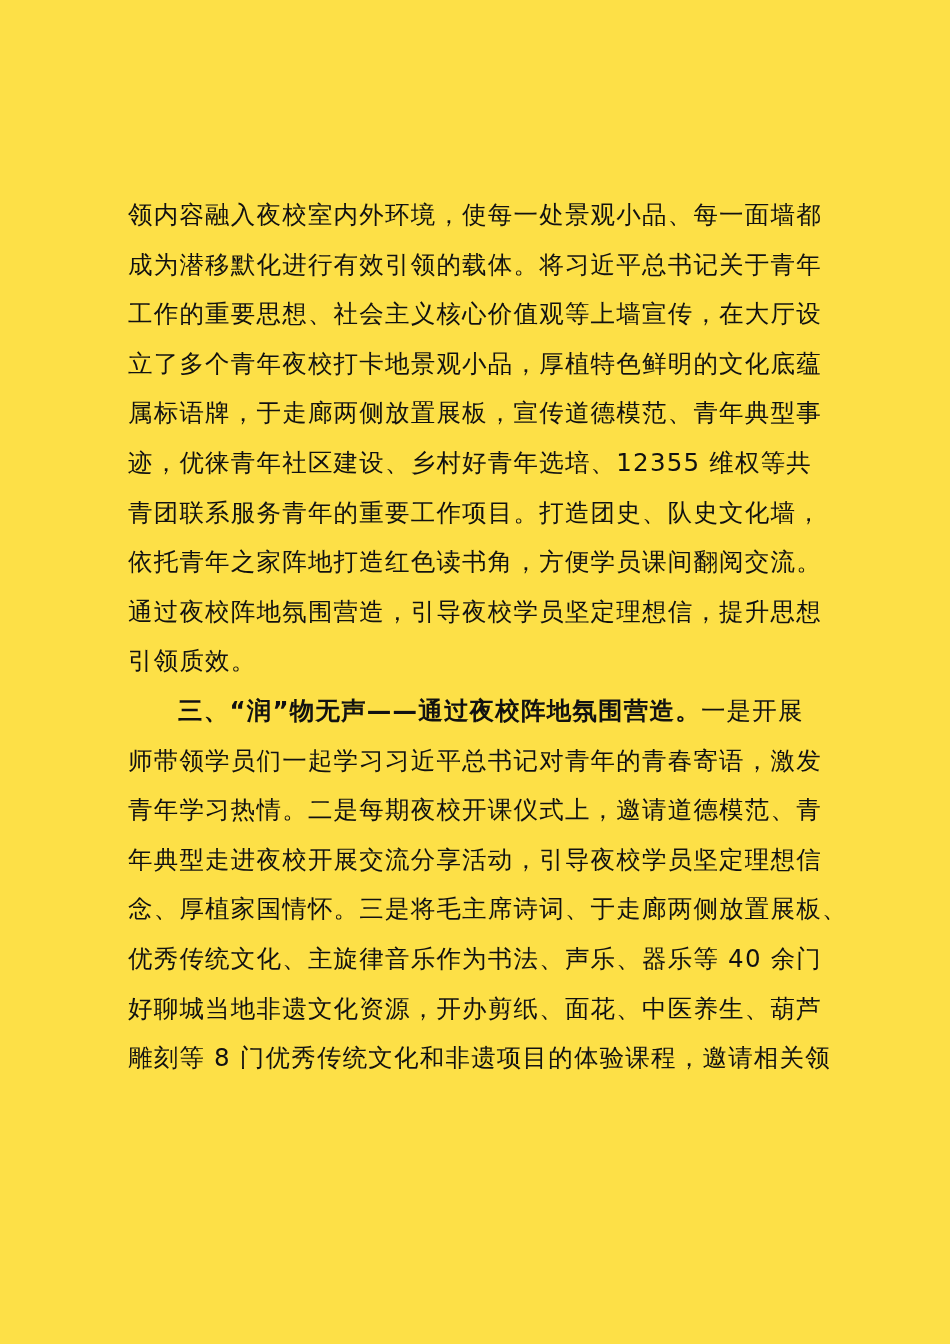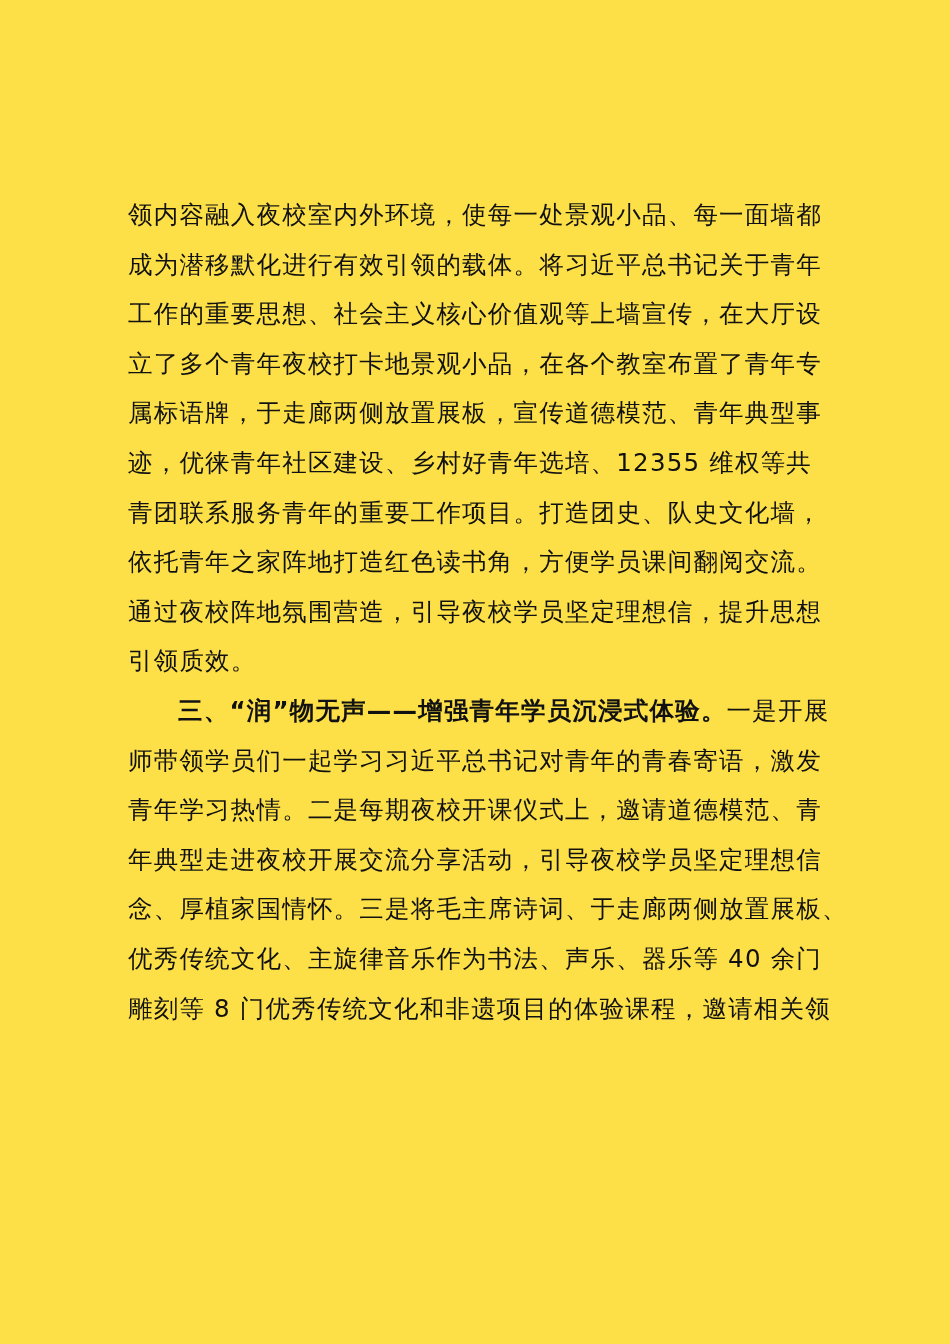--- a/index.html
+++ b/index.html
@@ -31,35 +31,36 @@
 </head>
 <body>
 
 <div class="page">
   <div class="content">
 
     <div>
       <div class="line">领内容融入夜校室内外环境，使每一处景观小品、每一面墙都</div>
       <div class="line">成为潜移默化进行有效引领的载体。将习近平总书记关于青年</div>
       <div class="line">工作的重要思想、社会主义核心价值观等上墙宣传，在大厅设</div>
-      <div class="line">立了多个青年夜校打卡地景观小品，在各个教室布置了青年专</div>
+      <div class="line">立了多个青年夜校打卡地景观小品，厚植特色鲜明的文化底蕴</div>
       <div class="line">属标语牌，于走廊两侧放置展板，宣传道德模范、青年典型事</div>
       <div class="line">迹，优徕青年社区建设、乡村好青年选培、12355 维权等共</div>
       <div class="line">青团联系服务青年的重要工作项目。打造团史、队史文化墙，</div>
       <div class="line">依托青年之家阵地打造红色读书角，方便学员课间翻阅交流。</div>
       <div class="line">通过夜校阵地氛围营造，引导夜校学员坚定理想信，提升思想</div>
       <div class="line">引领质效。</div>
     </div>
 
     <div>
       <div class="line indent">
-        <span class="bold">三、“润”物无声——增强青年学员沉浸式体验。</span><span>一是开展</span>
+        <span class="bold">三、“润”物无声——通过夜校阵地氛围营造。</span><span>一是开展</span>
       </div>
       <div class="line">师带领学员们一起学习习近平总书记对青年的青春寄语，激发</div>
       <div class="line">青年学习热情。二是每期夜校开课仪式上，邀请道德模范、青</div>
       <div class="line">年典型走进夜校开展交流分享活动，引导夜校学员坚定理想信</div>
       <div class="line">念、厚植家国情怀。三是将毛主席诗词、于走廊两侧放置展板、</div>
       <div class="line">优秀传统文化、主旋律音乐作为书法、声乐、器乐等 40 余门</div>
+      <div class="line">好聊城当地非遗文化资源，开办剪纸、面花、中医养生、葫芦</div>
       <div class="line">雕刻等 8 门优秀传统文化和非遗项目的体验课程，邀请相关领</div>
     </div>
 
   </div>
 </div>
 
 </body></html>

